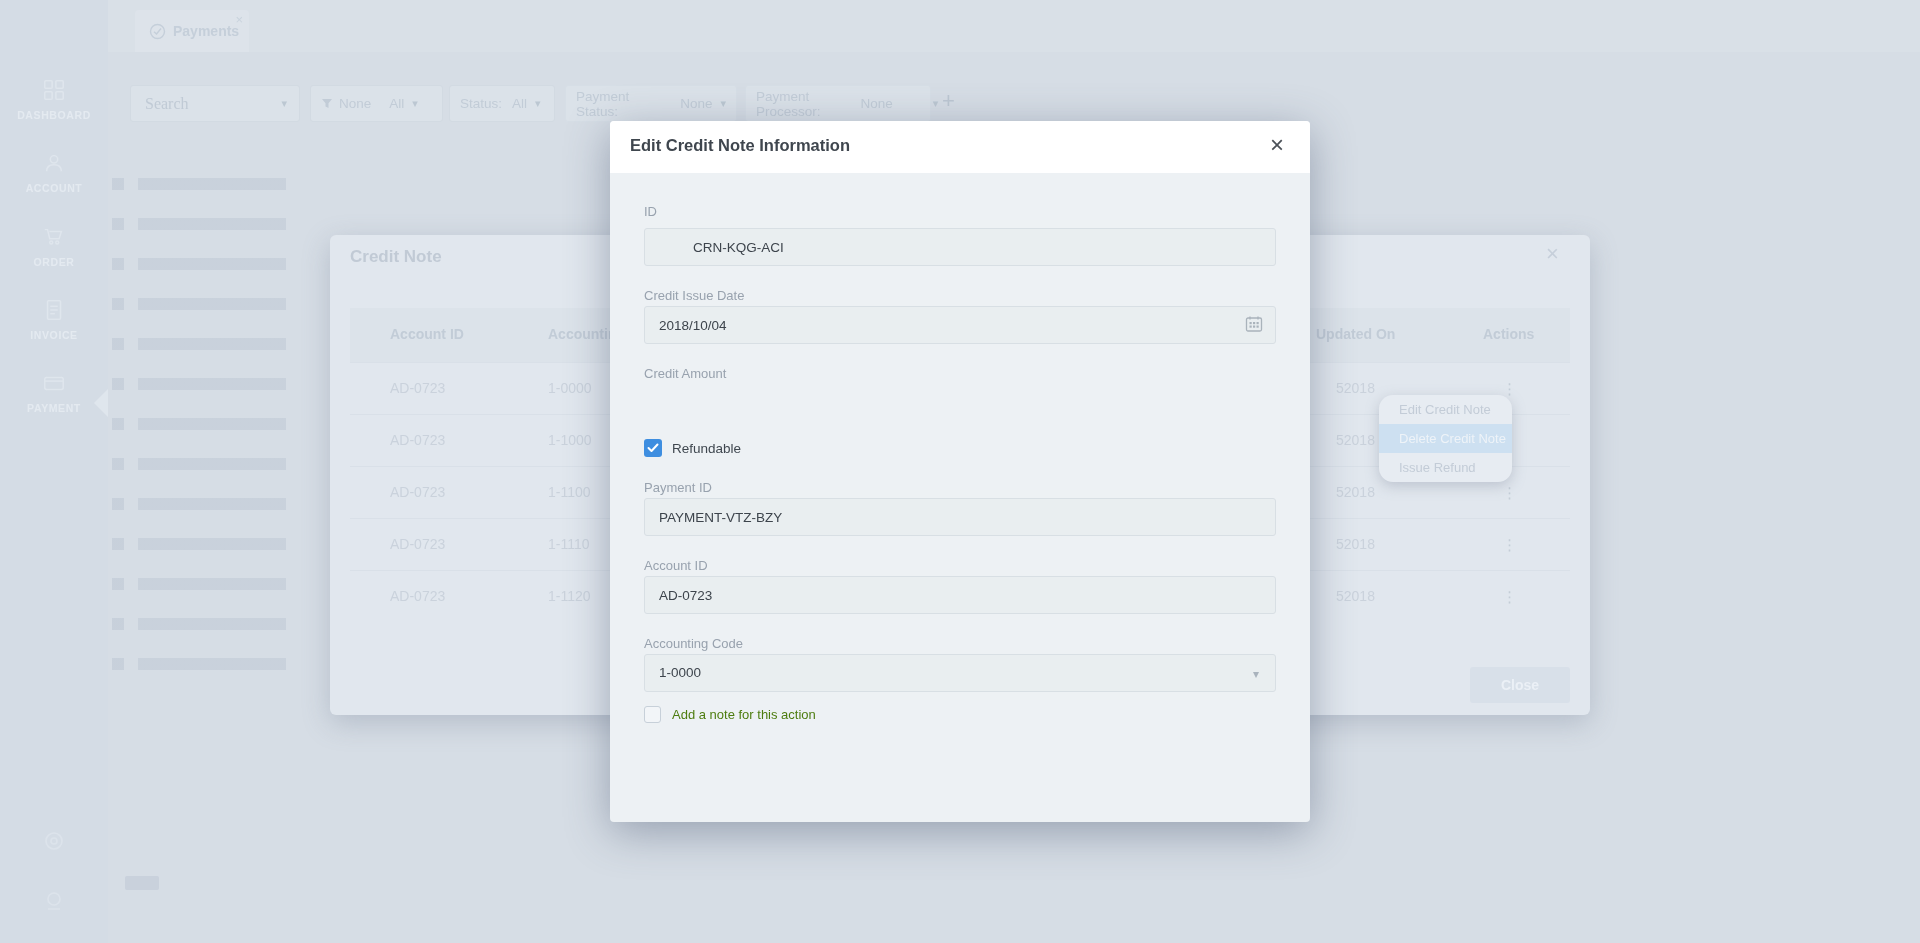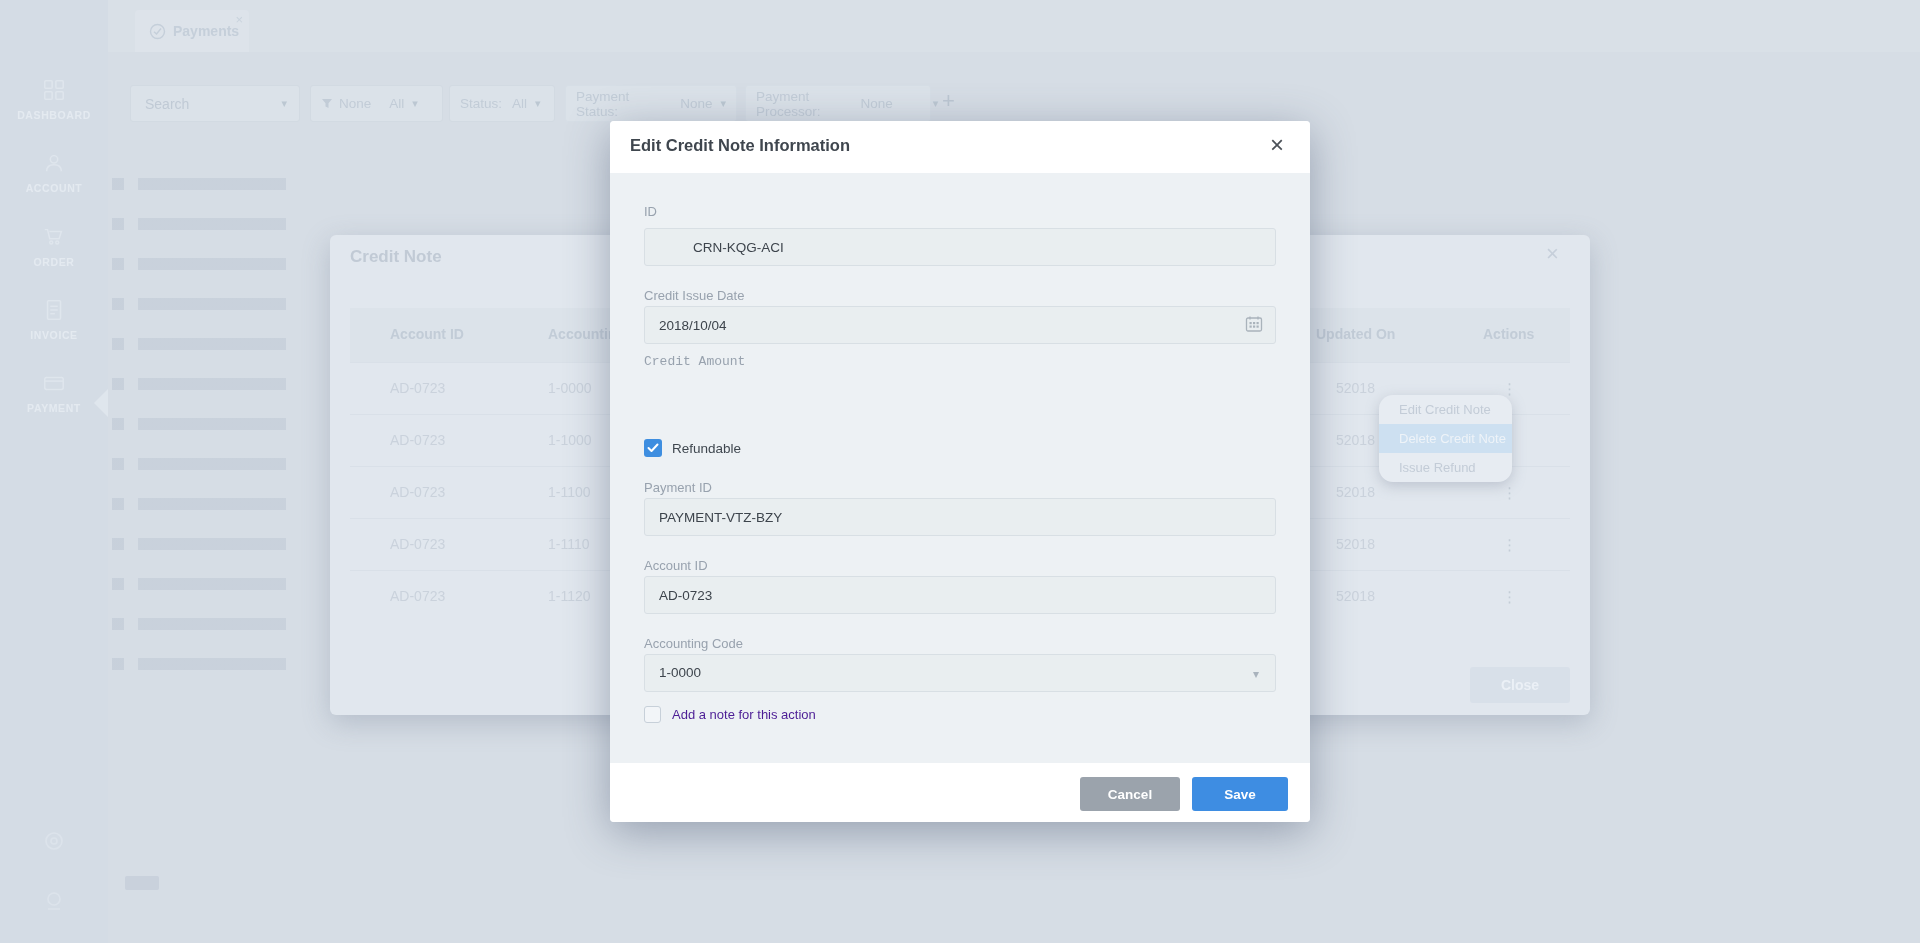--- a/index.html
+++ b/index.html
@@ -12,22 +12,22 @@
   .side-item{width:108px;text-align:center;color:#eef3f8;opacity:.62;}
   .side-item .lbl{display:block;font-size:10.5px;font-weight:bold;letter-spacing:.6px;margin-top:3px;}
   .side-notch{width:0;height:0;border-top:14px solid transparent;border-bottom:14px solid transparent;border-right:14px solid #dfe6ed;}
   .tab{left:135px;top:10px;width:114px;height:42px;background:#dde3ea;border-radius:4px 4px 0 0;}
   .tab .tlbl{position:absolute;left:38px;top:13px;font-size:14px;font-weight:bold;color:#c5cfda;}
   .tab .tclose{position:absolute;right:6px;top:2px;font-size:13px;color:#c9d3dd;}
   .logo{left:36px;top:9px;opacity:.5;}
   .tool{top:85px;height:37px;background:#dbe2e9;border:1px solid #d2dae2;border-radius:3px;
     box-sizing:border-box;display:flex;align-items:center;color:#c2ccd7;font-size:13.5px;}
   .tool .cg{color:#bcc7d2;font-size:11px;margin-left:8px;}
-  input.search{background:transparent;border:none;outline:none;color:#000000;font-size:14px;
-    font-family:Liberation Sans, sans-serif;width:120px;}
+  input.search{background:transparent;border:none;outline:none;color:#000000;font-size:16px;
+    font-family:Liberation Serif, serif;width:120px;}
   input.search::placeholder{color:#c0cad5;}
   .plus{left:942px;top:88px;font-size:22px;color:#bcc7d2;}
   .ghost-squares{left:112px;top:178px;width:12px;height:520px;
     background:repeating-linear-gradient(180deg,rgba(188,198,211,.55) 0 12px,transparent 12px 40px);}
   .ghost-bars{left:138px;top:178px;width:148px;height:520px;
     background:repeating-linear-gradient(180deg,rgba(188,198,211,.5) 0 12px,transparent 12px 40px);}
   .ghost-pager{left:125px;top:876px;width:34px;height:14px;background:rgba(188,198,211,.5);border-radius:2px;}
   
   .panel{left:330px;top:235px;width:1260px;height:480px;background:#e1e7ee;border-radius:6px;
     box-shadow:0 8px 28px rgba(110,122,142,.32);}
@@ -58,21 +58,21 @@
   .f-select{left:34px;width:632px;height:38px;box-sizing:border-box;background:#e9eef0;
     border:1px solid #d8dfe4;border-radius:3px;line-height:36px;padding-left:14px;
     font-size:13.5px;color:#3d444c;}
   .sel-caret{position:absolute;right:16px;top:0;line-height:38px;font-size:12px;color:#a9b3bd;}
   .cal-icon{position:absolute;right:12px;top:8px;}
   .chk{left:34px;width:18px;height:18px;border-radius:3px;background:#3e8ee0;
     display:flex;align-items:center;justify-content:center;}
   .chk-label{left:62px;font-size:13.5px;color:#3f474f;}
   .chk-empty{left:34px;width:17px;height:17px;border-radius:3px;background:#f2f5f8;
     border:1px solid #c7d0d9;box-sizing:border-box;}
-  .note-label{left:62px;font-size:13px;color:#4c1d95;}
+  .note-label{left:62px;font-size:13px;color:#4d7c0f;}
   .m-foot{left:0;top:642px;width:700px;height:59px;background:#ffffff;border-radius:0 0 4px 4px;}
   .btn{position:absolute;top:14px;height:34px;border:none;border-radius:3px;color:#fff;
     font-size:13.5px;font-weight:bold;font-family:"Liberation Sans",sans-serif;cursor:pointer;}
   .btn-cancel{right:130px;width:100px;background:#9ba3ac;}
   .btn-save{right:22px;width:96px;background:#3e8de2;}
   svg{display:block;}
 </style>
 </head>
 <body>
 
@@ -259,21 +259,21 @@
           <rect x="5.5" y="8" width="2.2" height="2.2" fill="#a9b3bb" stroke="none"></rect>
           <rect x="9" y="8" width="2.2" height="2.2" fill="#a9b3bb" stroke="none"></rect>
           <rect x="12.5" y="8" width="2.2" height="2.2" fill="#a9b3bb" stroke="none"></rect>
           <rect x="5.5" y="11.5" width="2.2" height="2.2" fill="#a9b3bb" stroke="none"></rect>
           <rect x="9" y="11.5" width="2.2" height="2.2" fill="#a9b3bb" stroke="none"></rect>
           <rect x="12.5" y="11.5" width="2.2" height="2.2" fill="#a9b3bb" stroke="none"></rect>
         </svg>
       </span>
     </div>
 
-    <span class="abs f-label" style="top:233px;font-family:Liberation Mono, monospace;">Credit Amount</span>
+    <span class="abs f-label" style="top:245px;">Credit Amount</span>
 
     <div class="abs chk" style="top:318px;">
       <svg width="12" height="10" viewBox="0 0 12 10">
         <polyline points="1.5,5 4.5,8 10.5,1.5" fill="none" stroke="#ffffff" stroke-width="2" stroke-linecap="round" stroke-linejoin="round"></polyline>
       </svg>
     </div>
     <span class="abs chk-label" style="top:320px;">Refundable</span>
 
     <span class="abs f-label" style="top:359px;">Payment ID</span>
     <input class="abs f-input" style="top: 377px;" value="PAYMENT-VTZ-BZY">
@@ -283,19 +283,15 @@
 
     <span class="abs f-label" style="top:515px;">Accounting Code</span>
     <div class="abs f-select" style="top:533px;">
       <span>1-0000</span>
       <span class="sel-caret">▾</span>
     </div>
 
     <div class="abs chk-empty" style="top:585px;"></div>
     <span class="abs note-label" style="top:586px;">Add a note for this action</span>
 
-    <div class="abs m-foot">
-      <button class="btn btn-cancel">Cancel</button>
-      <button class="btn btn-save">Save</button>
-    </div>
   </div>
 
 </div>
 
 </body></html>

